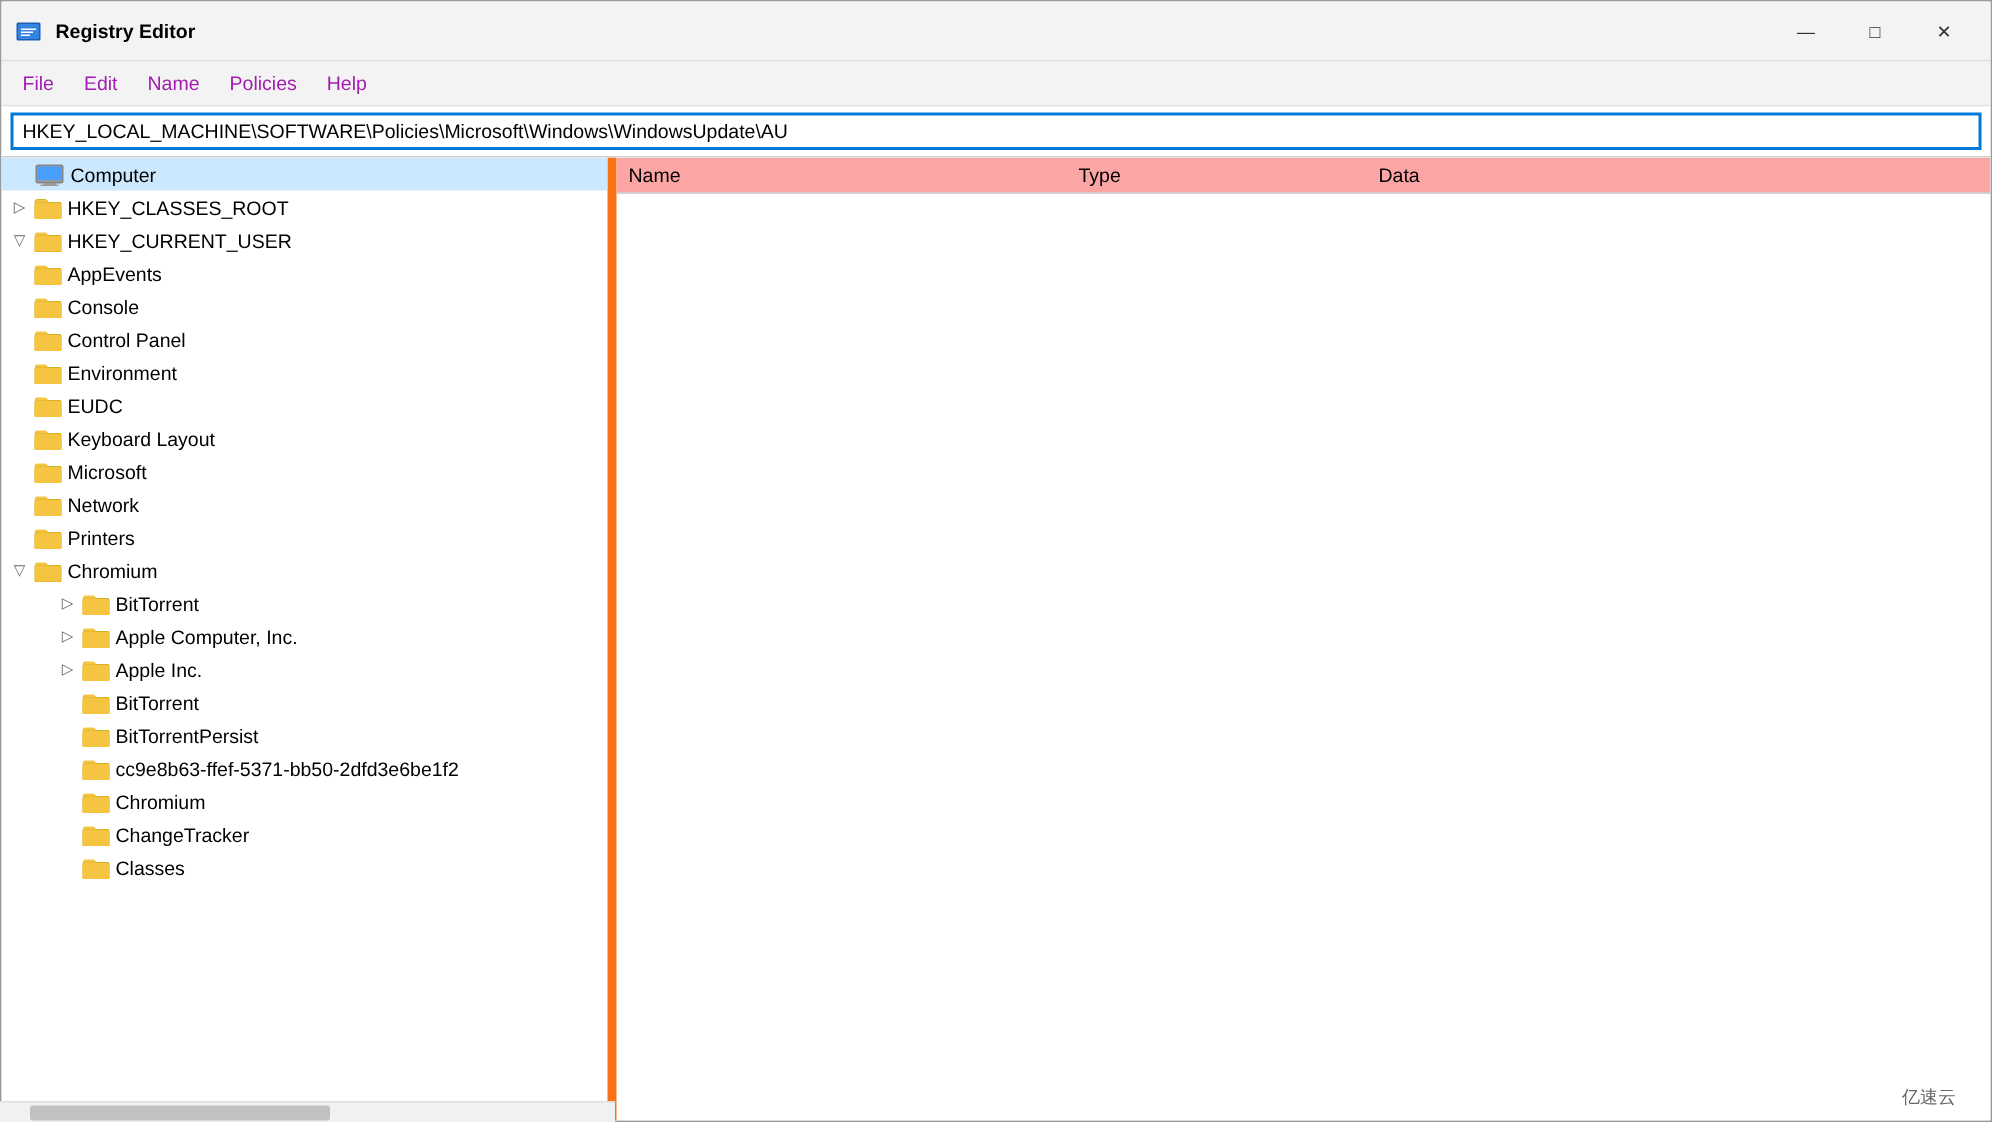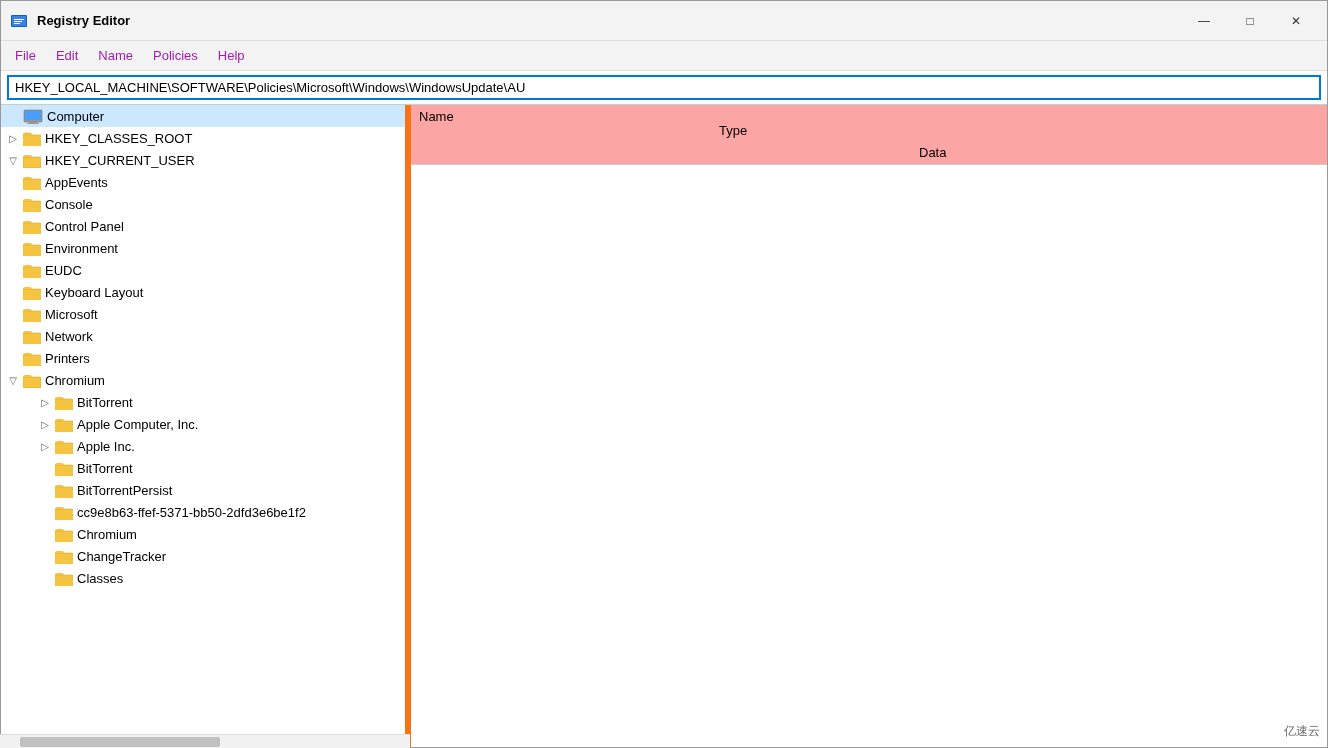--- a/index.html
+++ b/index.html
@@ -199,33 +199,31 @@
       color: #000;
       font-weight: 400;
     }
 
     .col-name {
       width: 300px;
     }
 
     .col-type {
       width: 200px;
-      margin-top: 14px;
     }
 
     .col-data {
       flex: 1;
-      margin-top: 36px;
     }
 
     
     .watermark {
       position: fixed;
       bottom: 8px;
-      right: 8px;
+      right: 24px;
       font-size: 12px;
       color: #666;
       font-family: 'Segoe UI', sans-serif;
     }
   </style>
 </head>
 <body>
 
 <div class="window">
 

